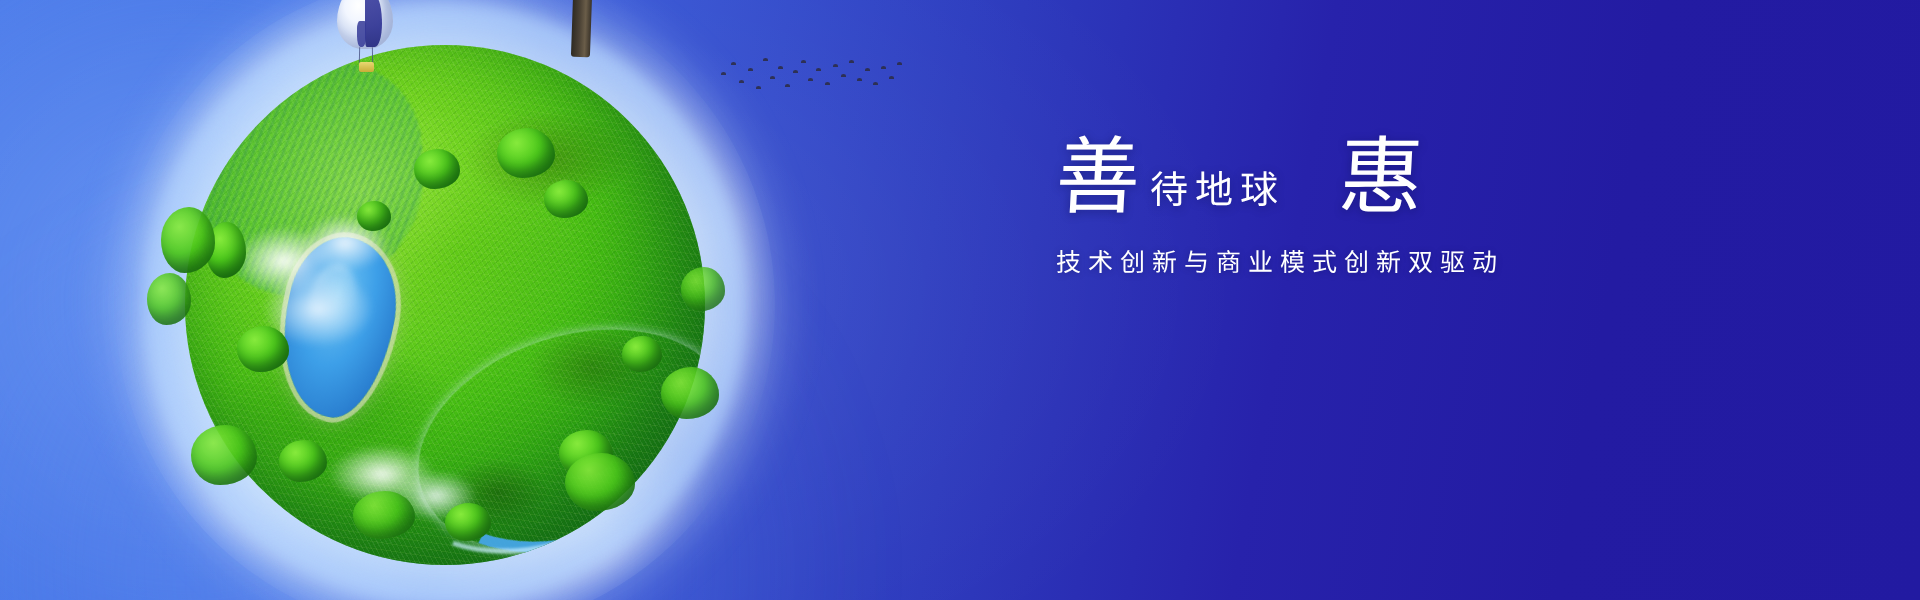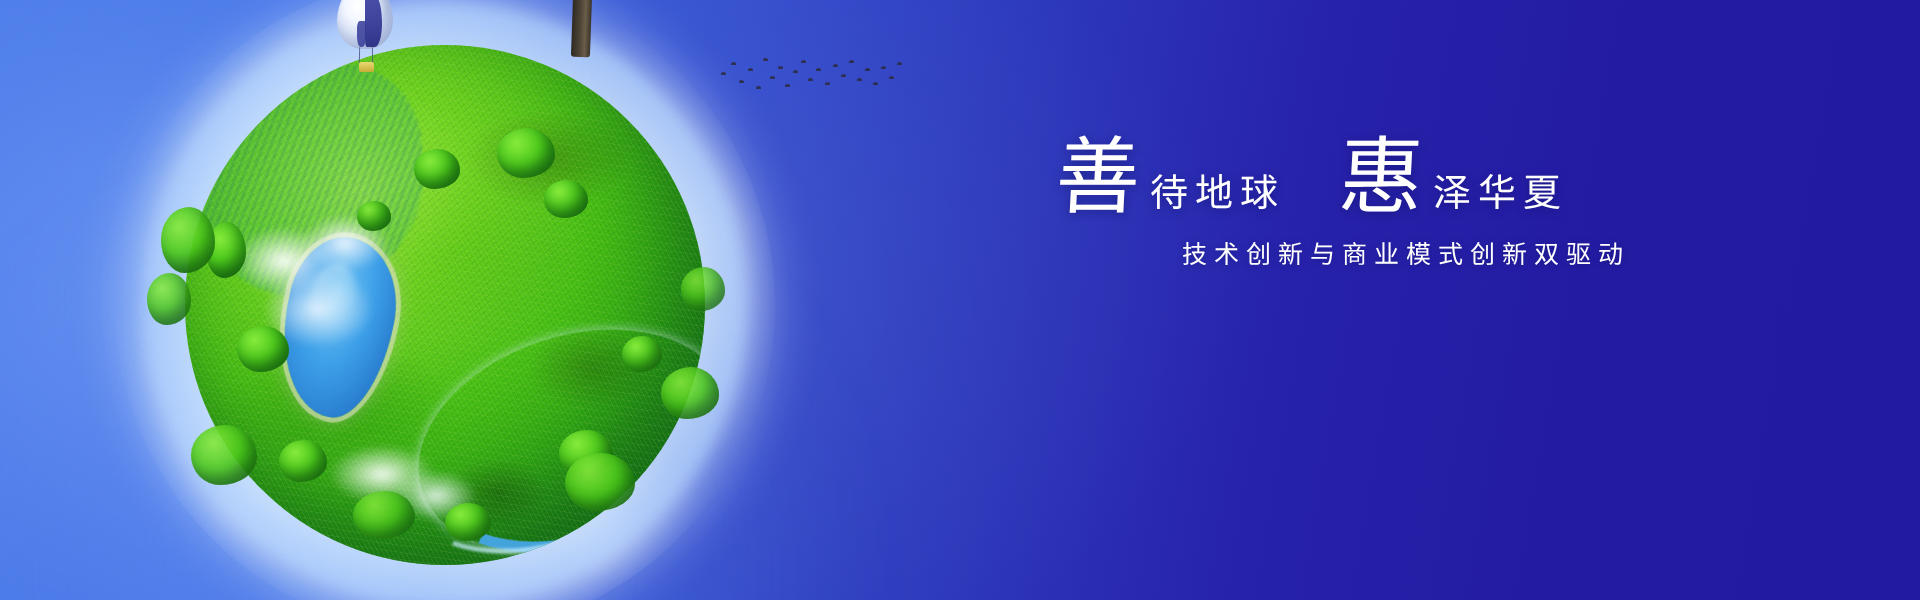--- a/index.html
+++ b/index.html
@@ -289,37 +289,36 @@
   .hl-group { display: flex; align-items: flex-end; }
   .hl-big {
     font-family: "DejaVu Serif", "Liberation Serif", serif;
     font-size: 84px;
     line-height: 0.95;
     font-weight: 400;
     letter-spacing: 0;
     transform: skewX(-3deg);
   }
   .hl-small {
-    font-family: Liberation Sans, sans-serif;
+    font-family: Liberation Mono, monospace;
     font-size: 38px;
     line-height: 1;
     letter-spacing: 7px;
     padding-bottom: 6px;
     padding-left: 10px;
   }
   .hl-gap { width: 54px; }
 
   .subtitle {
-    margin-top: 16px;
+    margin-top: 24px;
     color: #ffffff;
     font-size: 25px;
     letter-spacing: 7px;
     white-space: nowrap;
     text-shadow: 0 1px 6px rgba(10,12,70,0.35);
-    text-align: center;
   }
   .desc {
     margin-top: 20px;
     color: #eef2ff;
     font-size: 17px;
     letter-spacing: 0.4px;
     white-space: nowrap;
     text-shadow: 0 1px 5px rgba(10,12,70,0.35);
   }
   .cta {
@@ -429,21 +428,20 @@
   <div class="copy">
 
     <div class="headline">
       <span class="hl-group">
         <span class="hl-big">善</span>
         <span class="hl-small">待地球</span>
       </span>
       <span class="hl-gap"></span>
       <span class="hl-group">
         <span class="hl-big">惠</span>
-        <span class="hl-small">泽华夏</span>
       </span>
     </div>
 
     <div class="subtitle">技术创新与商业模式创新双驱动</div>
 
 
 
   </div>
 </div>
 

